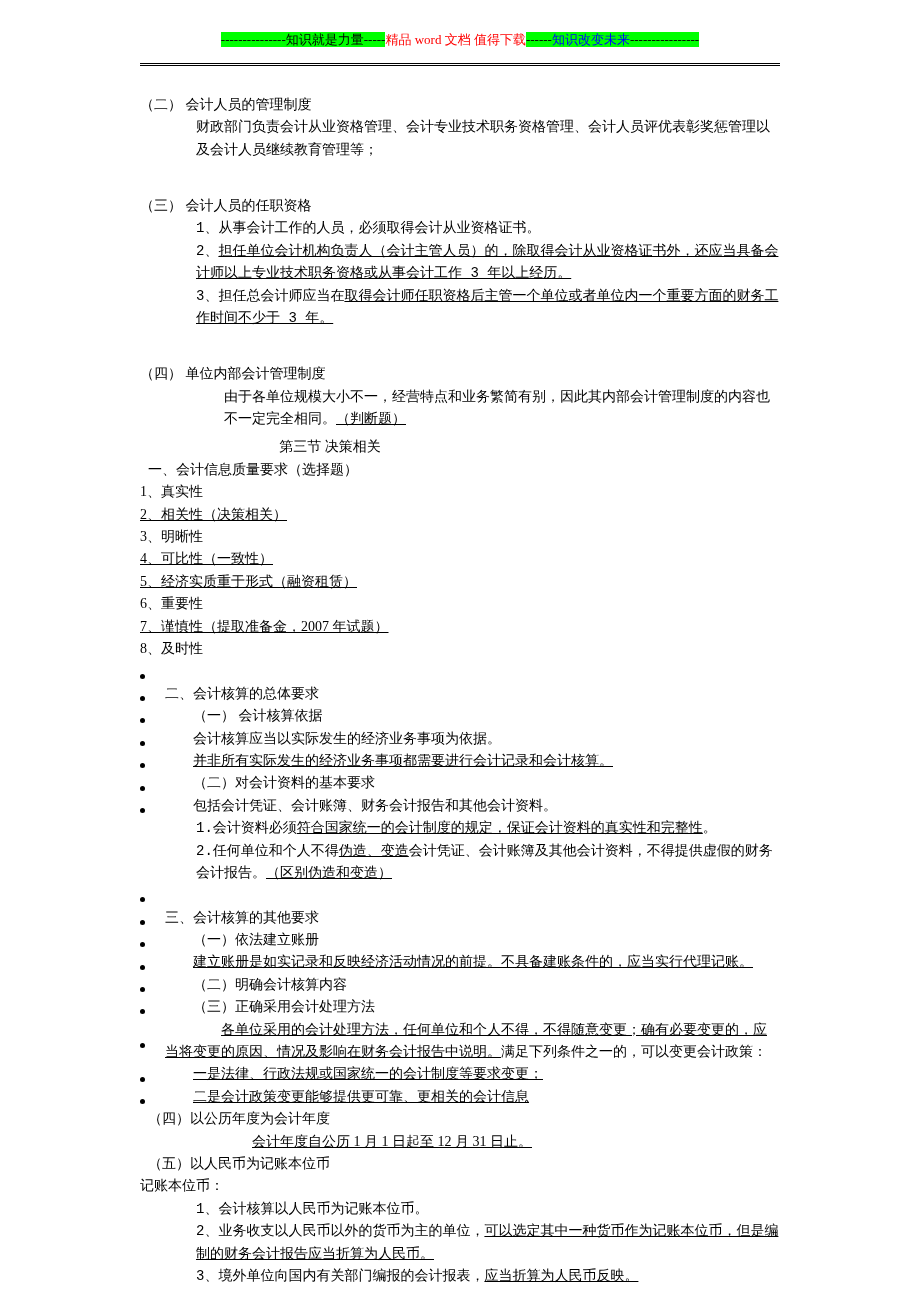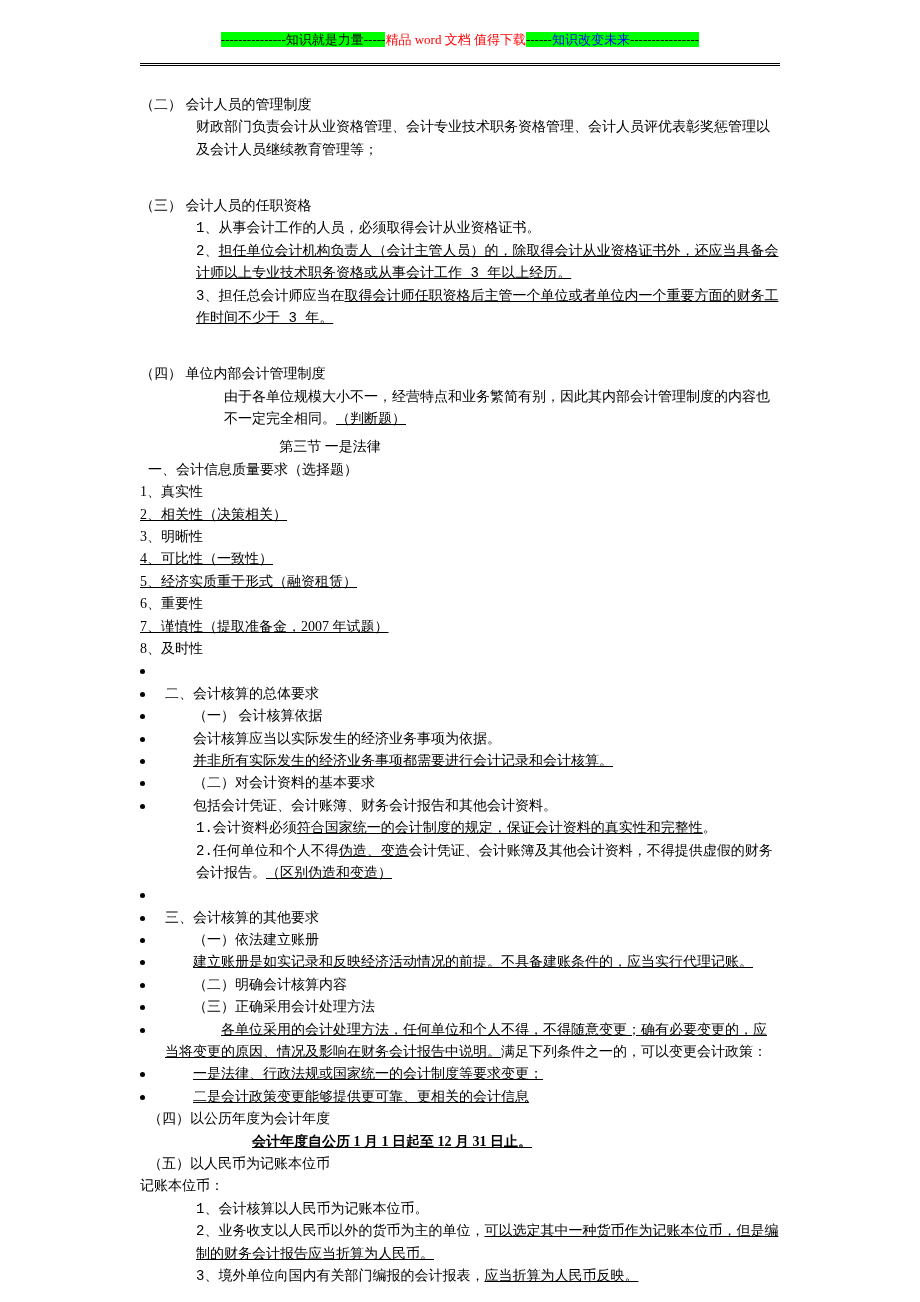--- a/index.html
+++ b/index.html
@@ -21,24 +21,24 @@
   .txt-red { color: #ff0000; }
   .txt-blue { color: #0000ff; }
   .double-line {
     border-top: 3px double #000;
     margin: 2px 0 20px 0;
   }
   .section-title { margin-top: 28px; }
   .indent1 { padding-left: 28px; }
   .indent2 { padding-left: 56px; font-family: Liberation Mono, monospace; }
   .indent3 { padding-left: 84px; }
-  .indent4 { padding-left: 112px; font-weight: bold; }
+  .indent4 { padding-left: 112px; }
   .center { text-align: center; }
   .ul { text-decoration: underline; }
-  .bullet-row { display: flex; align-items: flex-start; }
+  .bullet-row { display: flex; align-items: center; }
   .bullet-dot {
     width: 5px; height: 5px; background: #000; border-radius: 50%;
     margin: 9px 20px 0 0; flex-shrink: 0;
   }
   .bullet-text { flex: 1; }
   .spacer { height: 6px; }
   p, div { margin: 0; }
 </style>
 </head>
 <body>
@@ -64,21 +64,21 @@
 
 <div class="spacer"></div>
 
 <div class="section-title">（四）  单位内部会计管理制度</div>
 <div class="indent3">
   <span>由于各单位规模大小不一，经营特点和业务繁简有别，因此其内部会计管理制度的内容也不一定完全相同。</span><span class="ul">（判断题）</span>
 </div>
 
 <div class="spacer"></div>
 
-<div class="center" style="padding-right:260px;">第三节  一是法律</div>
+<div class="center" style="padding-right:260px;">第三节  决策相关</div>
 <div style="padding-left:8px;">一、会计信息质量要求（选择题）</div>
 <div>1、真实性</div>
 <div class="ul">2、相关性（决策相关）</div>
 <div>3、明晰性</div>
 <div class="ul">4、可比性（一致性）</div>
 <div class="ul">5、经济实质重于形式（融资租赁）</div>
 <div>6、重要性</div>
 <div class="ul">7、谨慎性（提取准备金，2007 年试题）</div>
 <div>8、及时性</div>
 

